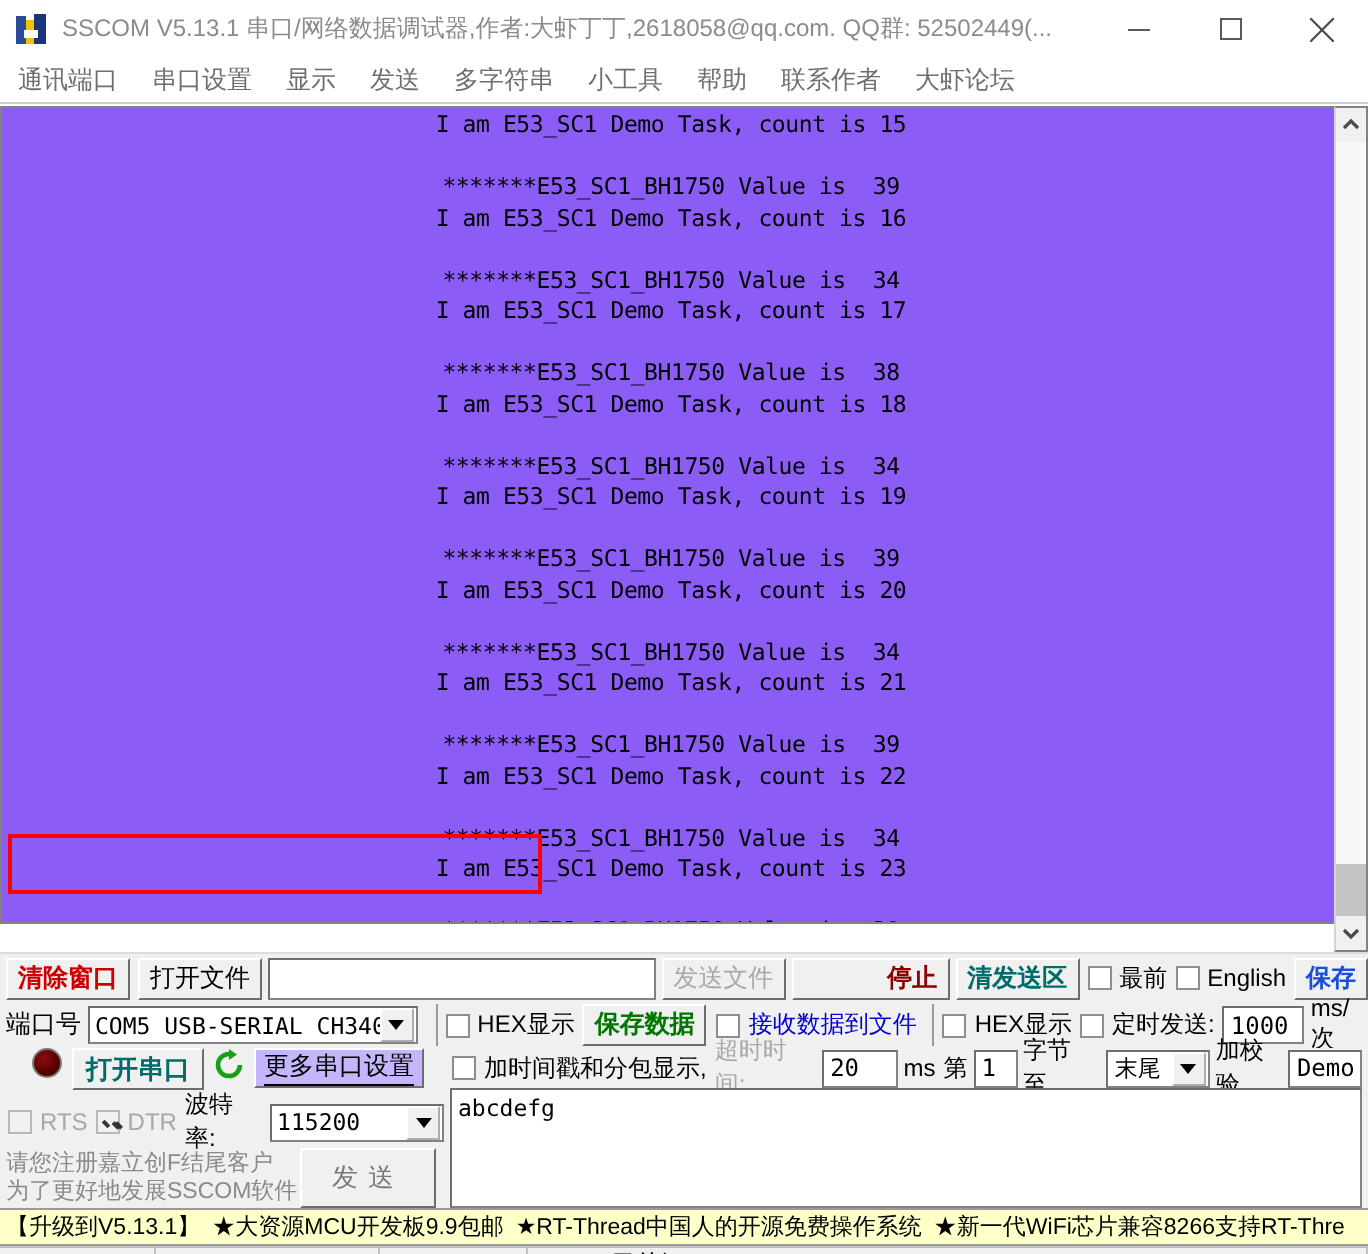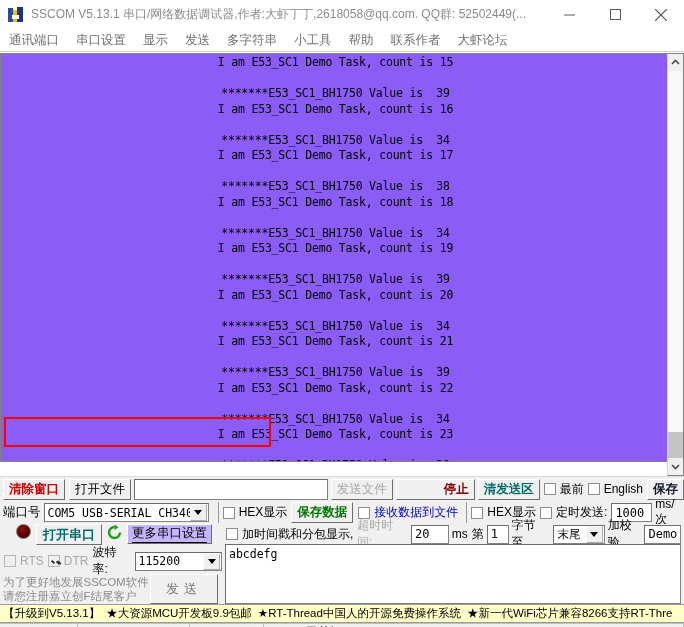--- a/index.html
+++ b/index.html
@@ -150,21 +150,21 @@
   }
   .chk.checked::after {
     content: ""; position: absolute;
     left: 2px; top: 5px; width: 4px; height: 2px;
     background: #333; transform: rotate(45deg);
     box-shadow: 4px -3px 0 0 #333, 5px -4px 0 0 #333;
   }
   .chk.dis { border-color: #b8b8b8; background:#f0f0f0; }
   .lbl { font-size: 12px; color: #000000; }
   .lbl.dis { color: #a8a8a8; }
-  .btn-save { color: #0f172a; font-weight: bold; }
+  .btn-save { color: #1d4ed8; font-weight: bold; }
 
   
   .tb2 { flex: 0 0 23px; height: 23px; padding-left: 3px; }
   .lbl-port { font-size: 12.5px; color:#000; margin-right: 3px; white-space:nowrap; }
   .combo {
     height: 19px; background:#ffffff; border:1px solid #828282;
     border-top-color:#6d6d6d; border-left-color:#6d6d6d;
     display:flex; align-items:center; font-size:11.5px;
     font-family:"DejaVu Sans Mono", monospace;
     padding-left:3px; color:#000; position:relative;
@@ -447,22 +447,22 @@
           <span class="arrow">
             <svg width="8" height="5" viewBox="0 0 8 5">
                 <path d="M0 0 L8 0 L4 5 Z" fill="#000"></path>
               </svg>
           </span>
         </div>
       </div>
 
       <div class="reg-row">
         <div class="reg-note">
+          <div>请您注册嘉立创F结尾客户</div>
           <div>为了更好地发展SSCOM软件</div>
-          <div>请您注册嘉立创F结尾客户</div>
         </div>
         <div class="btn-send">发送</div>
       </div>
     </div>
 
     <div class="right-panel">
       <div class="ts-row">
         <div class="chkwrap">
           <div class="chk"></div>
           <span class="lbl">加时间戳和分包显示,</span>

